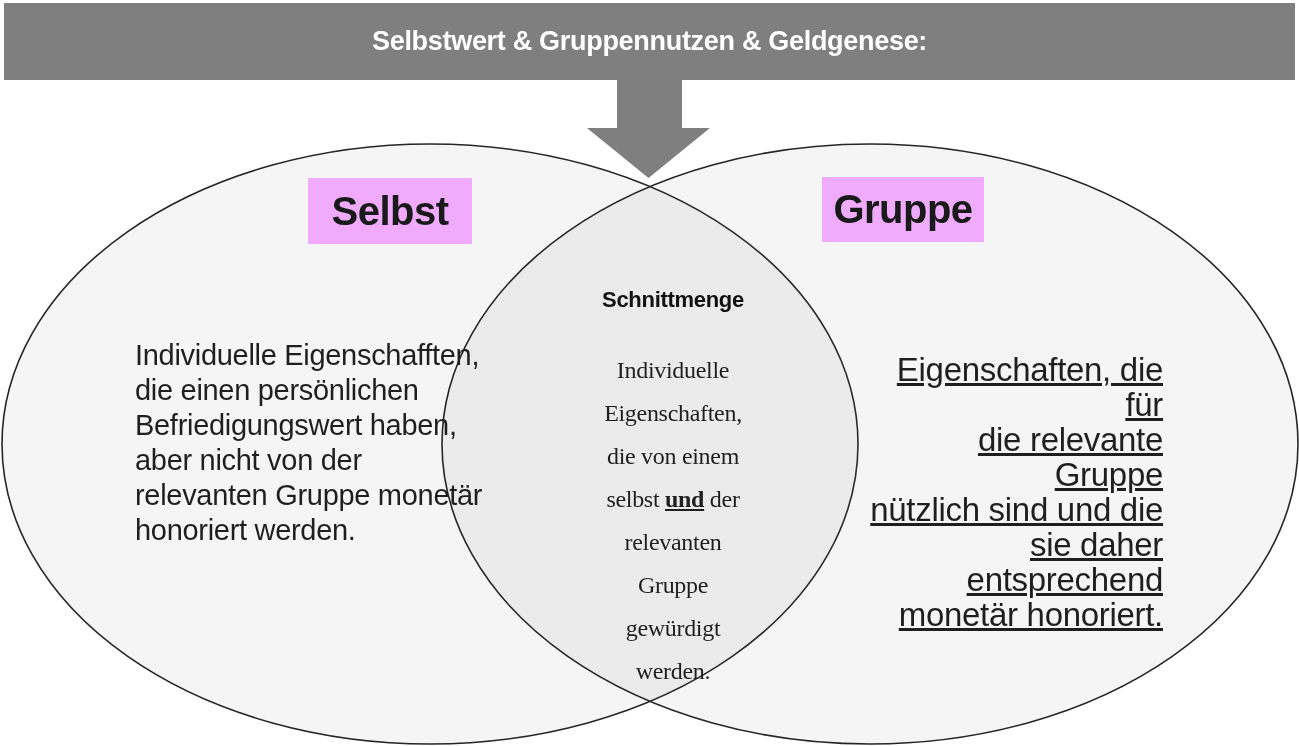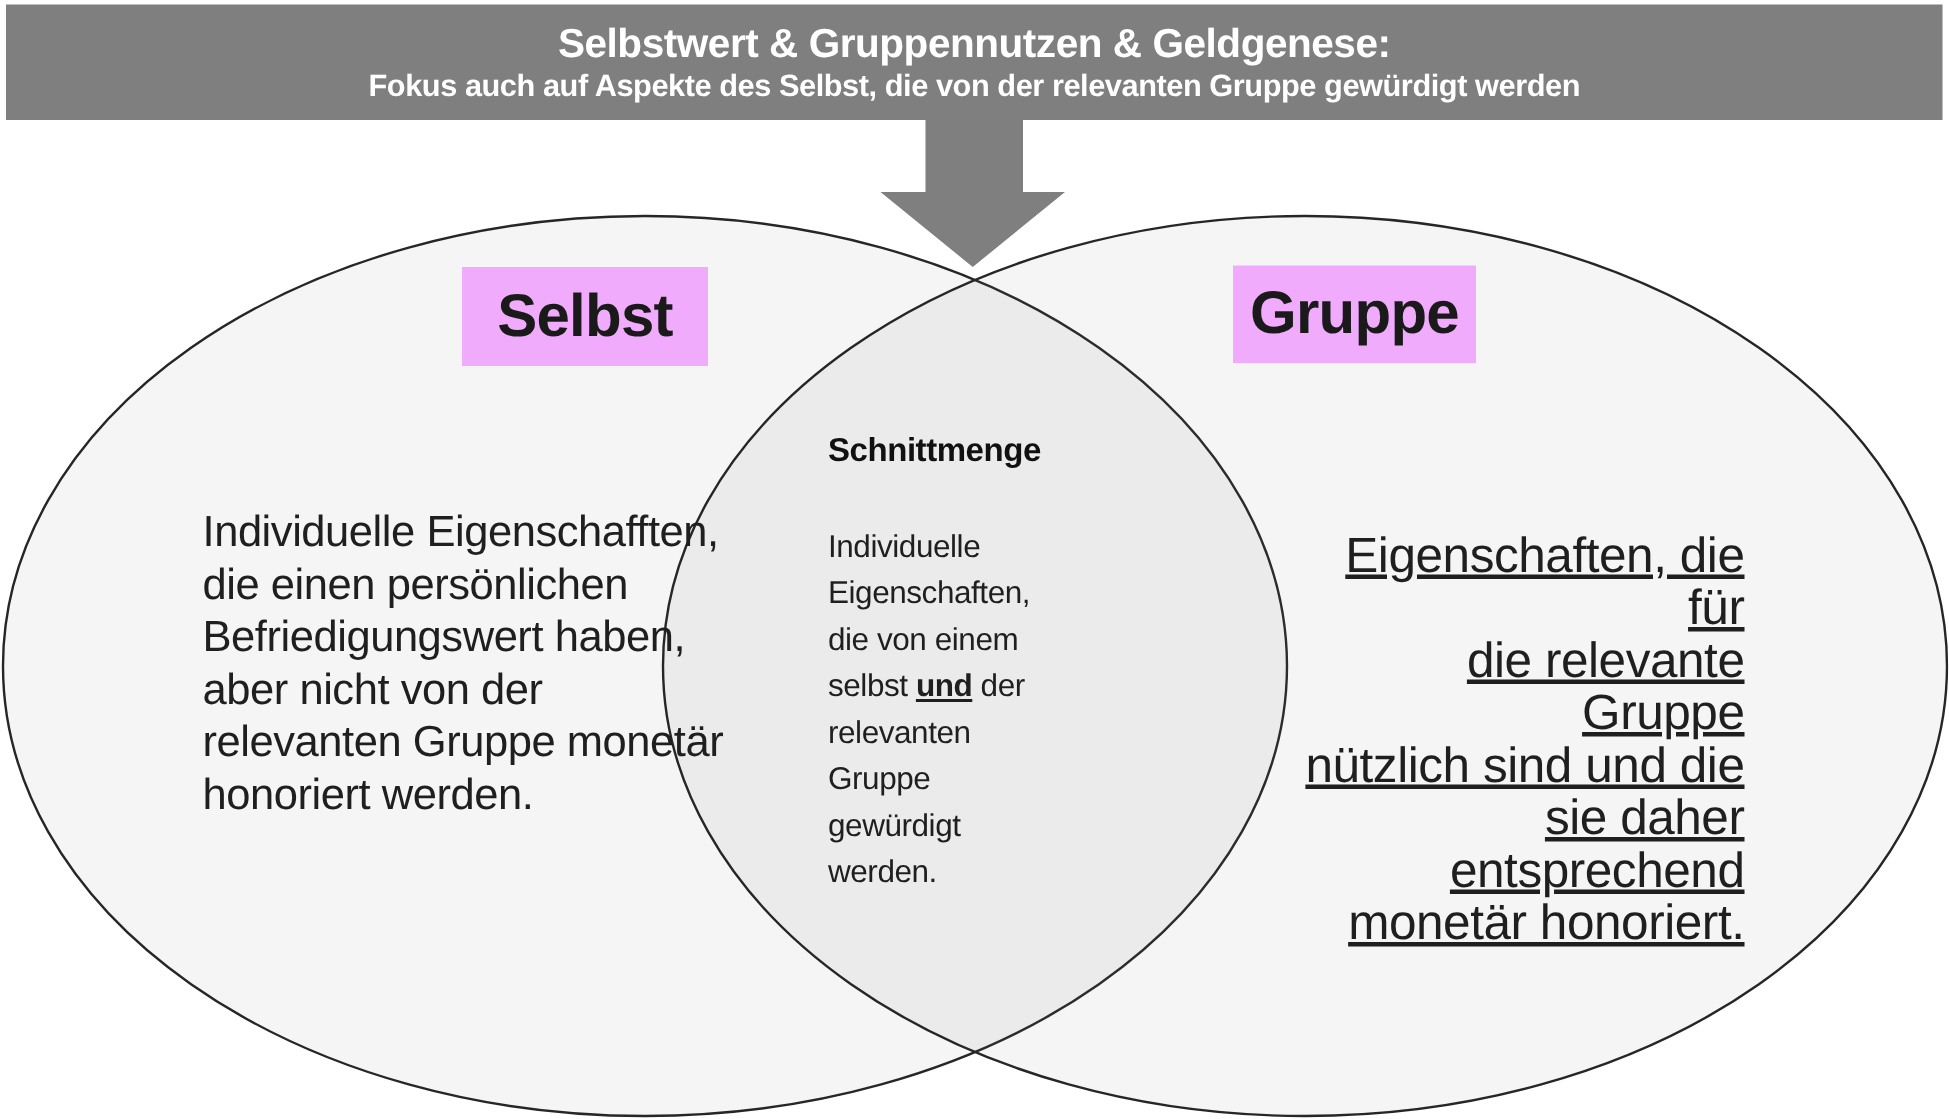--- a/index.html
+++ b/index.html
@@ -46,43 +46,43 @@
   }
   .left-body{
     left:135px;top:338px;width:350px;
     font-size:29px;line-height:35px;text-align:left;letter-spacing:-0.3px;
   }
   .right-body{
     left:863px;top:352px;width:300px;
     font-size:33px;line-height:35px;text-align:right;letter-spacing:-0.3px;text-decoration:underline;
   }
   .center-block{
-    position:absolute;left:552px;top:287px;width:210px;
-    text-align:left;
+    position:absolute;left:568px;top:287px;width:210px;
+    text-align:center;
   }
   .center-title{
     font-size:22px;font-weight:bold;letter-spacing:-0.3px;color:#111;
   }
   .center-body{
     margin-top:36px;
-    font-size:21px;line-height:31px;letter-spacing:-0.3px;
+    font-size:24px;line-height:43px;letter-spacing:-0.3px;
     white-space:pre-line;
+    font-family:Liberation Serif, serif;
   }
   .center-body .und{
     font-weight:bold;text-decoration:underline;
   }
 </style>
 </head>
 <body>
 
 <div class="stage">
 
   <div class="banner">
     <div class="title">Selbstwert &amp; Gruppennutzen &amp; Geldgenese:</div>
-    <div class="subtitle">Fokus auch auf Aspekte des Selbst, die von der relevanten Gruppe gewürdigt werden</div>
   </div>
 
   <svg class="venn" width="1299" height="746" viewBox="0 0 1299 746">
     <polygon points="617,80 682,80 682,128 710,128 648.5,178 587,128 617,128" fill="#7f7f7f"></polygon>
     <ellipse cx="430" cy="444" rx="428" ry="300" fill="rgba(120,120,120,0.075)" stroke="#262626" stroke-width="1.6"></ellipse>
     <ellipse cx="870" cy="444" rx="428" ry="300" fill="rgba(120,120,120,0.075)" stroke="#262626" stroke-width="1.6"></ellipse>
   </svg>
 
   <div class="set-label left">
     <span>Selbst</span>

